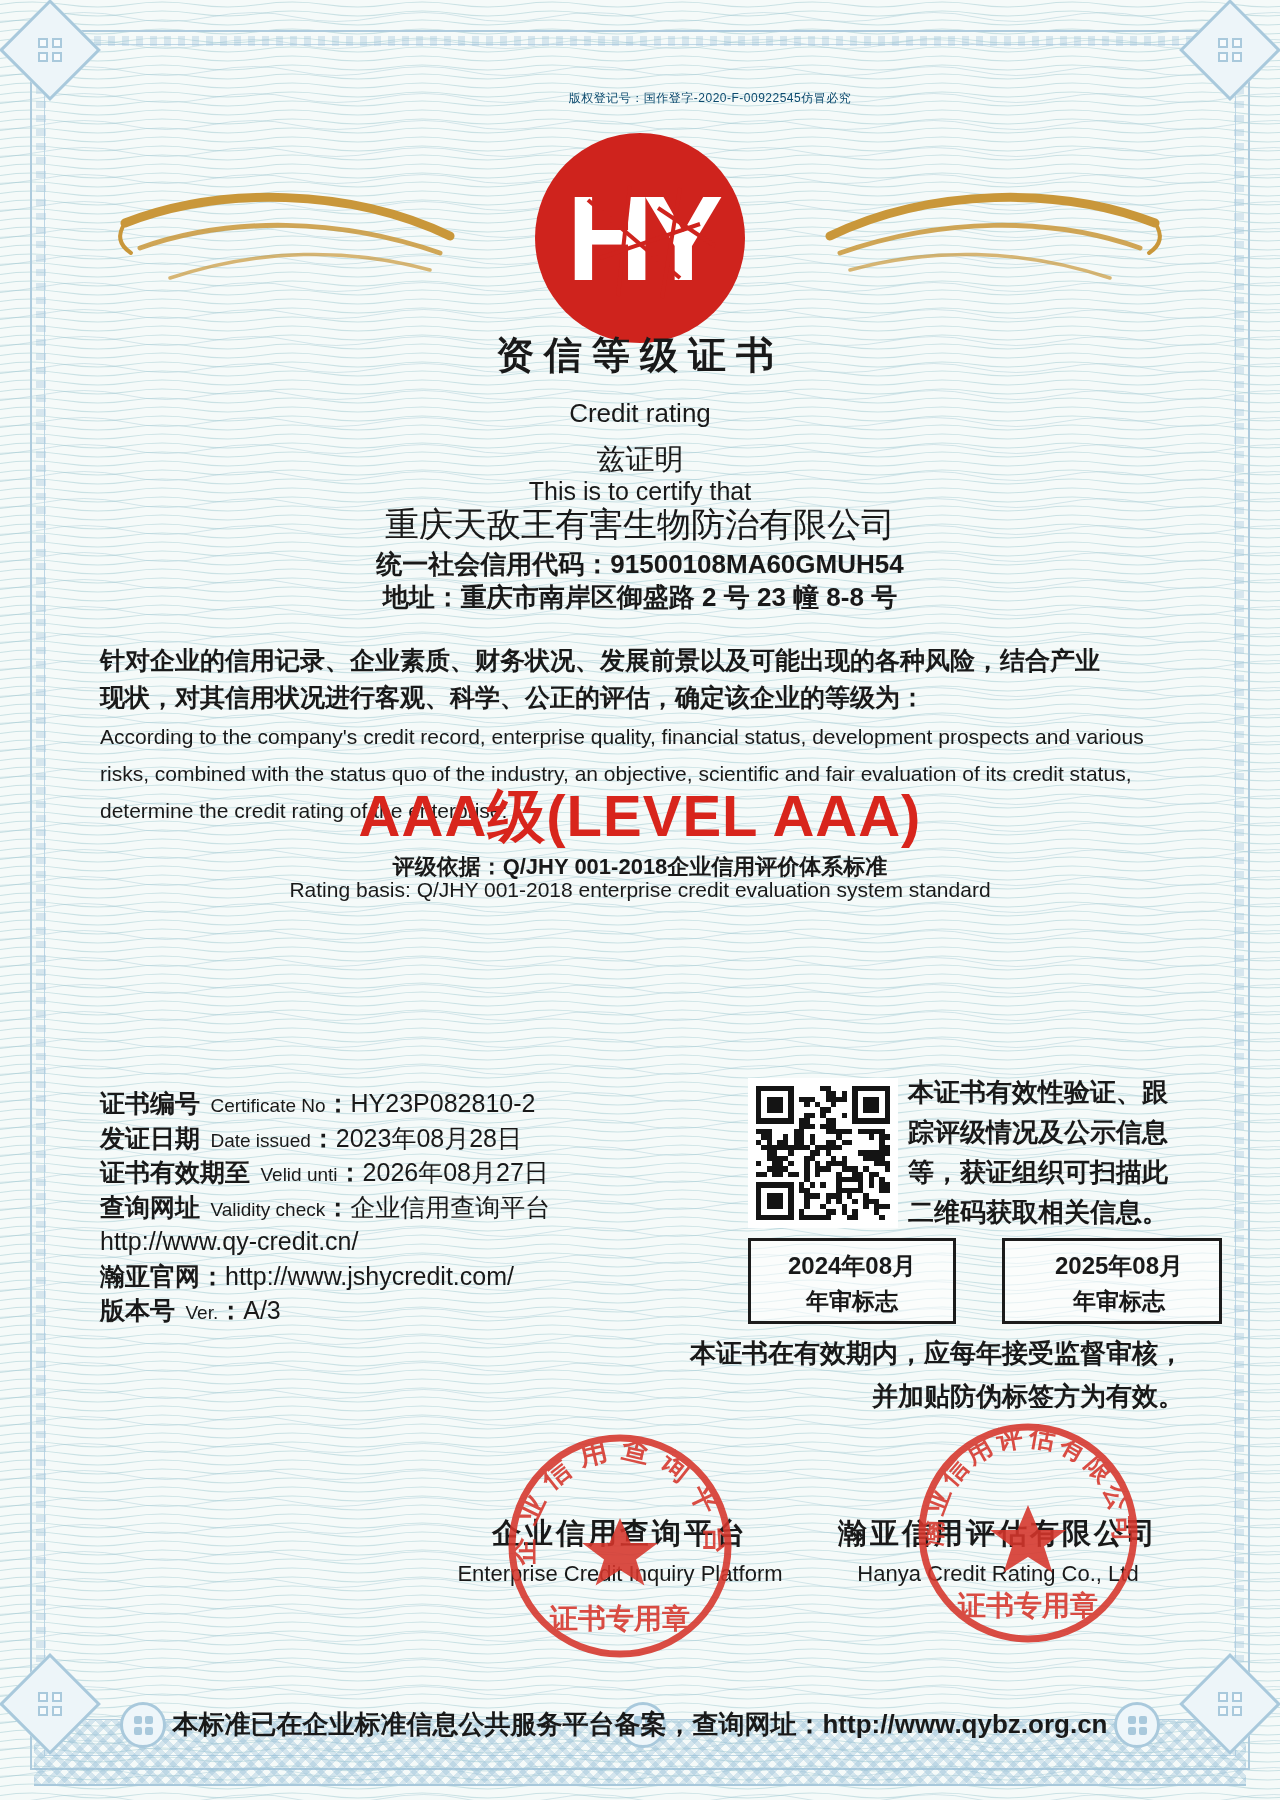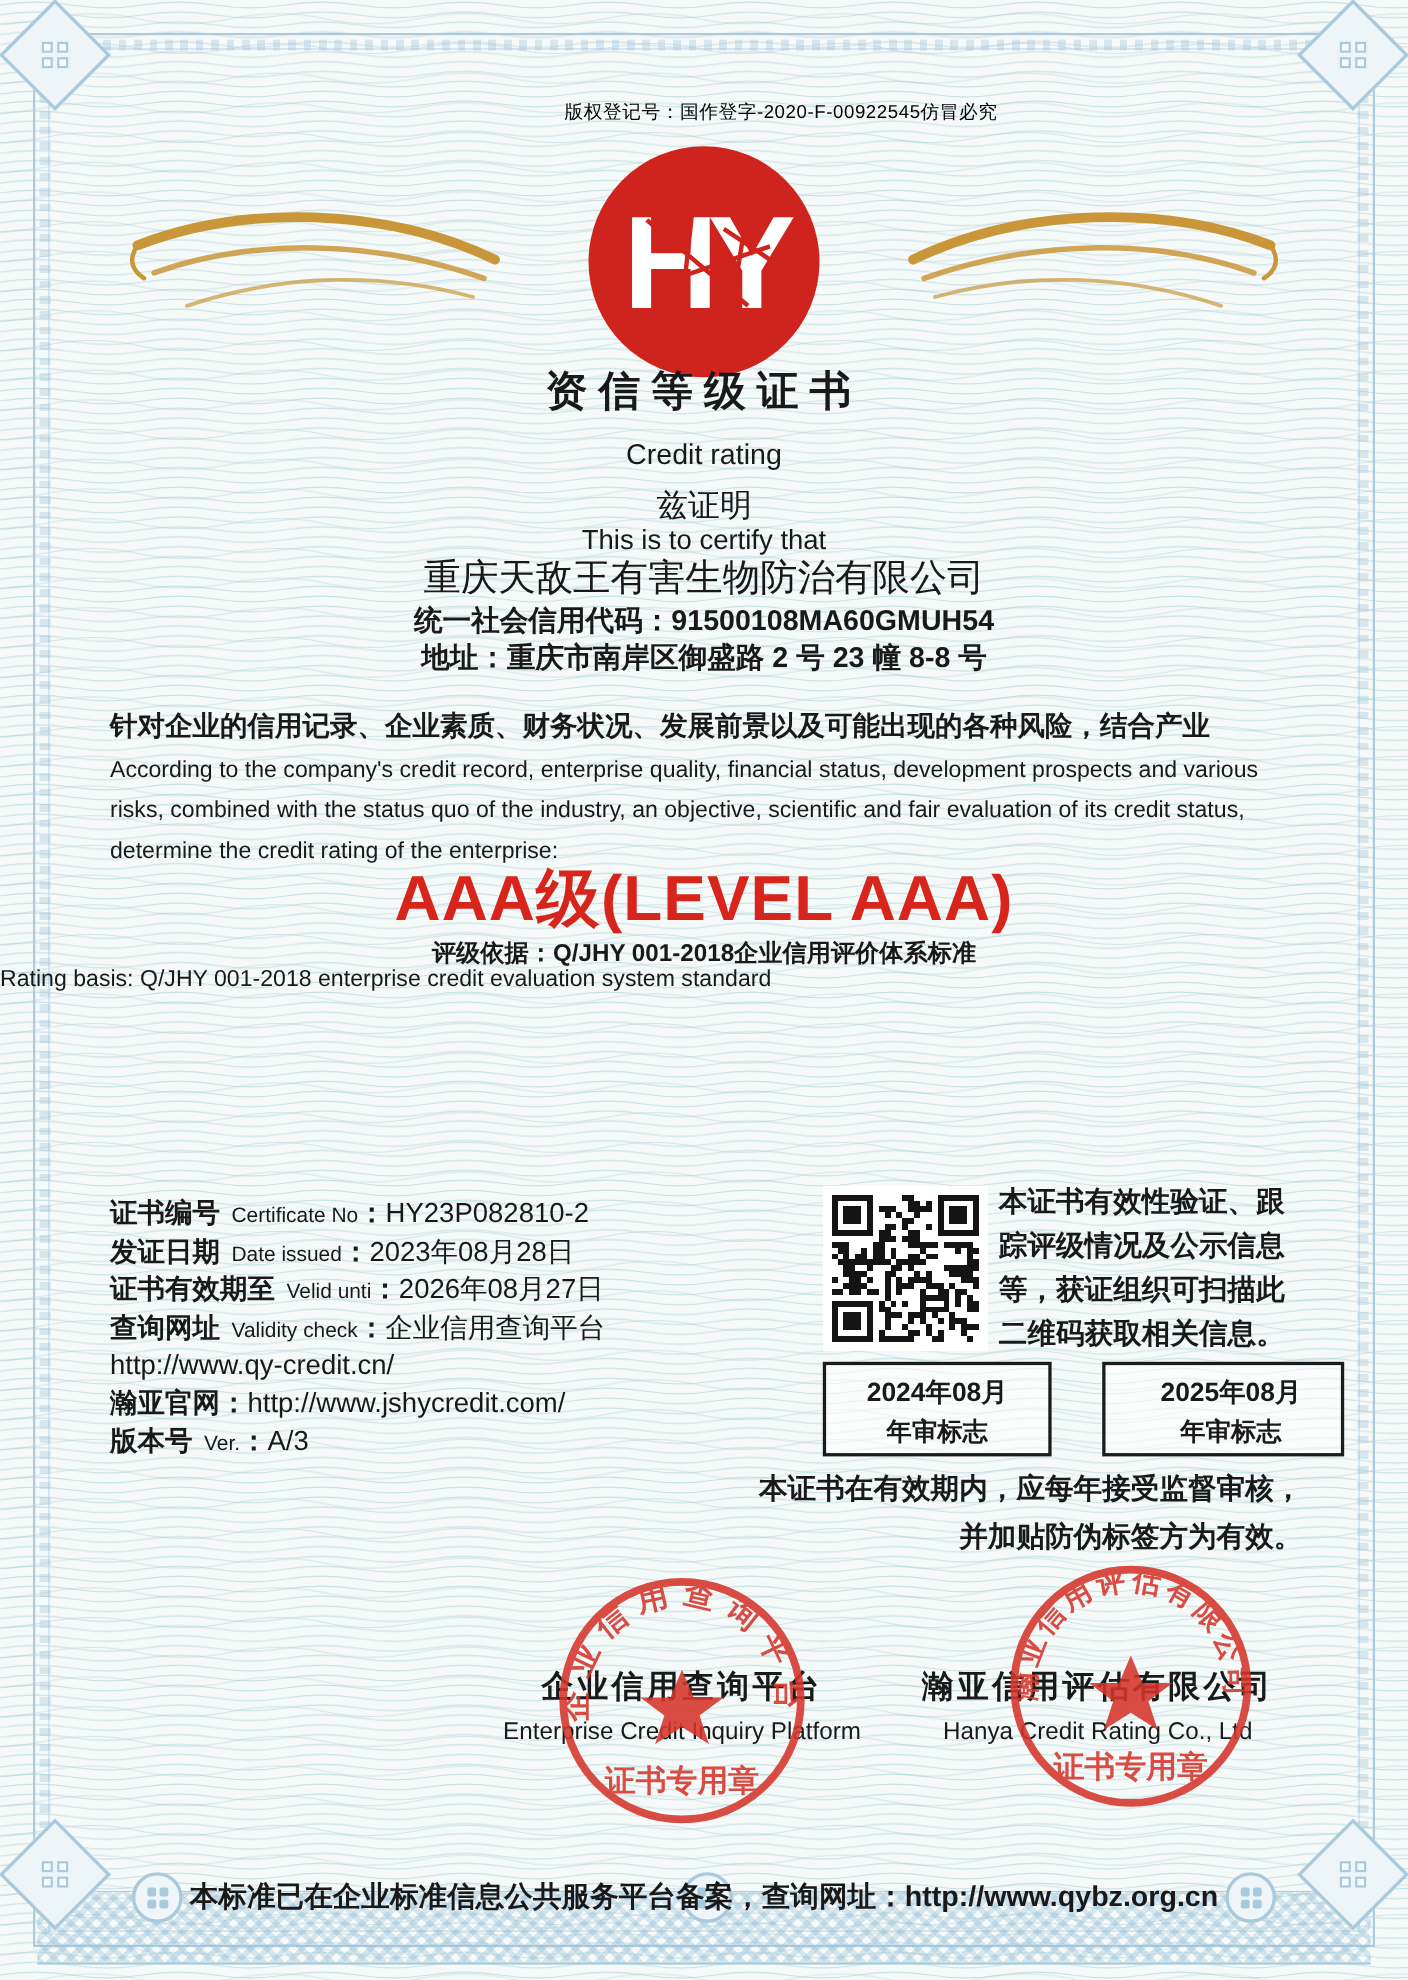--- a/index.html
+++ b/index.html
@@ -32,42 +32,42 @@
   .medallion .dots{display:grid;grid-template-columns:8px 8px;grid-template-rows:8px 8px;gap:3px;}
   .medallion .dots i{background:#a9c9dc;border-radius:2px;}
   .corner{position:absolute;width:66px;height:66px;transform:rotate(45deg);
     border:3px solid #a9c9dc;background:#edf5f9;z-index:2;display:grid;place-items:center;}
   .corner .dots{display:grid;grid-template-columns:10px 10px;grid-template-rows:10px 10px;gap:4px;transform:rotate(-45deg);}
   .corner .dots i{border:2px solid #a9c9dc;background:#f7fbfd;}
   .corner.tl{left:14px;top:14px;} .corner.tr{right:14px;top:14px;}
   .corner.bl{left:14px;bottom:60px;} .corner.br{right:14px;bottom:60px;}
   
   .copyright{top:90px;left:430px;width:560px;text-align:center;
-    font-size:17px;color:#000000;letter-spacing:.5px;z-index:3;}
+    font-size:12px;color:#0c4a6e;letter-spacing:.5px;z-index:3;}
   .gold{z-index:2;}
   .gold.left{left:110px;top:178px;}
   .gold.right{right:110px;top:178px;transform:scaleX(-1);}
   .logo{left:530px;top:128px;z-index:3;}
   .title-zh{top:330px;left:0;width:100%;text-align:center;font-size:38px;font-weight:700;
     letter-spacing:10px;z-index:3;}
   .title-en{top:398px;left:0;width:100%;text-align:center;font-size:26px;z-index:3;}
   .certify-zh{top:440px;left:0;width:100%;text-align:center;font-size:29px;z-index:3;}
   .certify-en{top:477px;left:0;width:100%;text-align:center;font-size:25px;z-index:3;}
   .company-name{top:502px;left:0;width:100%;text-align:center;font-size:34px;font-weight:400;z-index:3;}
   .company-line{left:0;width:100%;text-align:center;font-size:26px;font-weight:600;z-index:3;}
   .cc{top:547px;} .addr{top:580px;}
   
   .statement{left:100px;top:642px;width:1080px;z-index:3;}
   .statement .zh{font-size:25px;font-weight:600;line-height:37px;}
   .statement .en{font-size:21px;line-height:32px;margin-top:5px;}
   
   .rating-level{top:778px;left:0;width:100%;text-align:center;font-size:58px;font-weight:800;
     color:#d8251c;letter-spacing:1px;z-index:3;}
   .basis-zh{top:852px;left:0;width:100%;text-align:center;font-size:22px;font-weight:600;z-index:3;}
-  .basis-en{top:878px;left:0;width:100%;text-align:left;font-size:21px;z-index:3;}
+  .basis-en{top:878px;left:0;width:100%;text-align:center;font-size:21px;z-index:3;}
   
   .details{left:100px;top:1088px;width:620px;z-index:3;}
   .dline{line-height:31.5px;white-space:nowrap;}
   .dline .zh{font-size:25px;font-weight:700;}
   .dline .en{font-size:19px;font-weight:400;margin-left:6px;}
   .dline .val{font-size:25px;font-weight:400;}
   
   .qr-box{left:748px;top:1078px;width:150px;height:150px;background:#fff;z-index:3;}
   .qr-note{left:908px;top:1072px;width:280px;font-size:26px;font-weight:600;line-height:40px;z-index:3;}
   .badge{top:1238px;height:80px;border:3px solid #1c1c1c;background:rgba(255,255,255,.55);
@@ -206,20 +206,21 @@
 <div class="abs company-name">重庆天敌王有害生物防治有限公司</div>
 <div class="abs company-line cc">
   <span>统一社会信用代码</span><span>：</span><span>91500108MA60GMUH54</span>
 </div>
 <div class="abs company-line addr">
   <span>地址</span><span>：</span><span>重庆市南岸区御盛路 2 号 23 幢 8-8 号</span>
 </div>
 
 <div class="abs statement">
   <div class="zh">针对企业的信用记录、企业素质、财务状况、发展前景以及可能出现的各种风险，结合产业</div>
+  <div class="zh">现状，对其信用状况进行客观、科学、公正的评估，确定该企业的等级为：</div>
   <div class="en">According to the company's credit record, enterprise quality, financial status, development prospects and various</div>
   <div class="en">risks, combined with the status quo of the industry, an objective, scientific and fair evaluation of its credit status,</div>
   <div class="en">determine the credit rating of the enterprise:</div>
 </div>
 
 <div class="abs rating-level">AAA级(LEVEL AAA)</div>
 <div class="abs basis-zh">评级依据：Q/JHY 001-2018企业信用评价体系标准</div>
 <div class="abs basis-en">Rating basis: Q/JHY 001-2018 enterprise credit evaluation system standard</div>
 
 <div class="abs details">

